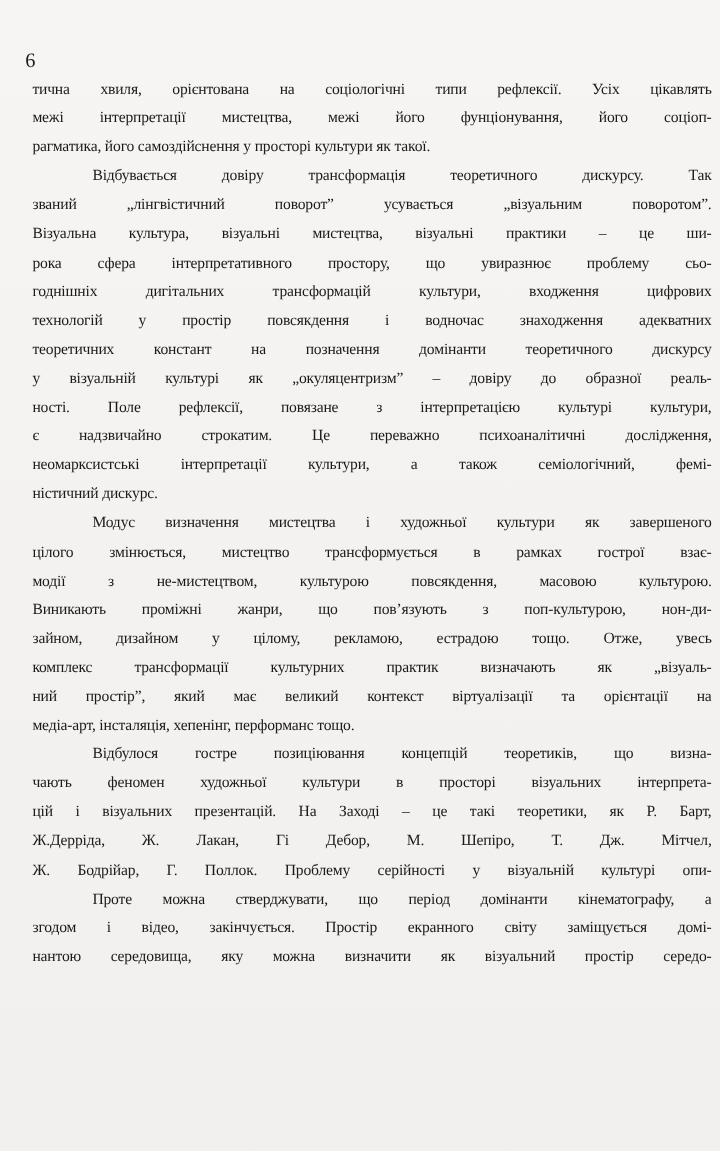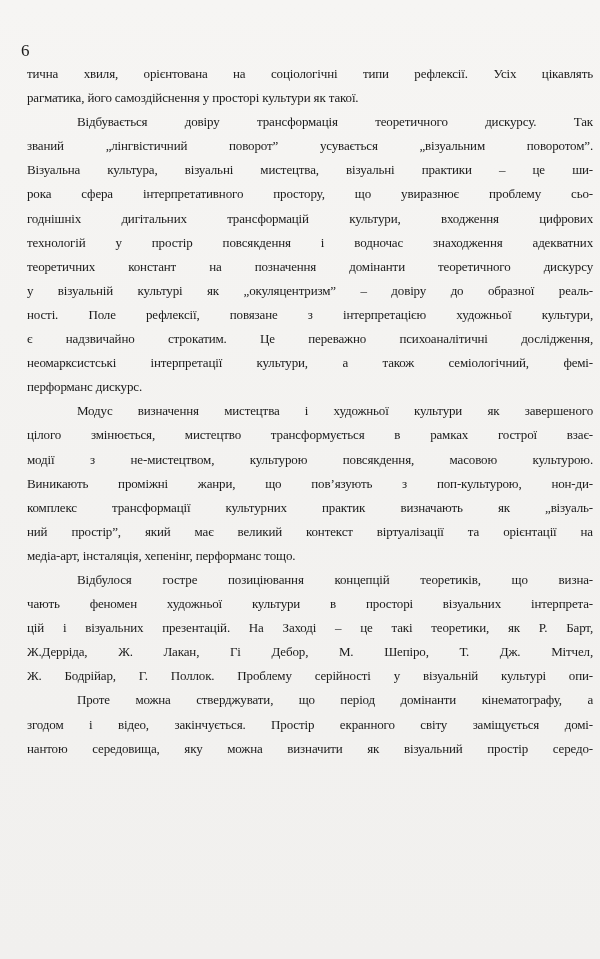--- a/index.html
+++ b/index.html
@@ -57,43 +57,45 @@
 </head>
 <body>
 
 <div class="page">
   <div class="page-number">6</div>
 
   <div class="text-body">
 
     <div class="paragraph">
       <span class="line">тична хвиля, орієнтована на соціологічні типи рефлексії. Усіх цікавлять</span>
+      <span class="line">межі інтерпретації мистецтва, межі його фунціонування, його соціоп-</span>
       <span class="line last">рагматика, його самоздійснення у просторі культури як такої.</span>
     </div>
 
     <div class="paragraph">
       <span class="line indent">Відбувається довіру трансформація теоретичного дискурсу. Так</span>
       <span class="line">званий „лінгвістичний поворот” усувається „візуальним поворотом”.</span>
       <span class="line">Візуальна культура, візуальні мистецтва, візуальні практики – це ши-</span>
       <span class="line">рока сфера інтерпретативного простору, що увиразнює проблему сьо-</span>
       <span class="line">годнішніх дигітальних трансформацій культури, входження цифрових</span>
       <span class="line">технологій у простір повсякдення і водночас знаходження адекватних</span>
       <span class="line">теоретичних констант на позначення домінанти теоретичного дискурсу</span>
       <span class="line">у візуальній культурі як „окуляцентризм” – довіру до образної реаль-</span>
-      <span class="line">ності. Поле рефлексії, повязане з інтерпретацією художньої культури,</span>
+      <span class="line">ності. Поле рефлексії, повязане з інтерпретацією культурі культури,</span>
       <span class="line">є надзвичайно строкатим. Це переважно психоаналітичні дослідження,</span>
       <span class="line">неомарксистські інтерпретації культури, а також семіологічний, фемі-</span>
-      <span class="line last">перформанс дискурс.</span>
+      <span class="line last">ністичний дискурс.</span>
     </div>
 
     <div class="paragraph">
       <span class="line indent">Модус визначення мистецтва і художньої культури як завершеного</span>
       <span class="line">цілого змінюється, мистецтво трансформується в рамках гострої взає-</span>
       <span class="line">модії з не-мистецтвом, культурою повсякдення, масовою культурою.</span>
       <span class="line">Виникають проміжні жанри, що пов’язують з поп-культурою, нон-ди-</span>
+      <span class="line">зайном, дизайном у цілому, рекламою, естрадою тощо. Отже, увесь</span>
       <span class="line">комплекс трансформації культурних практик  визначають як „візуаль-</span>
       <span class="line">ний простір”, який має великий контекст віртуалізації та орієнтації на</span>
       <span class="line last">медіа-арт, інсталяція, хепенінг, перформанс тощо.</span>
     </div>
 
     <div class="paragraph">
       <span class="line indent">Відбулося гостре позиціювання концепцій теоретиків, що визна-</span>
       <span class="line">чають феномен художньої культури в просторі візуальних інтерпрета-</span>
       <span class="line">цій і візуальних презентацій. На Заході – це такі теоретики, як Р. Барт,</span>
       <span class="line">Ж.Дерріда,  Ж.  Лакан,  Гі  Дебор,  М.  Шепіро,  Т.  Дж.  Мітчел,</span>

